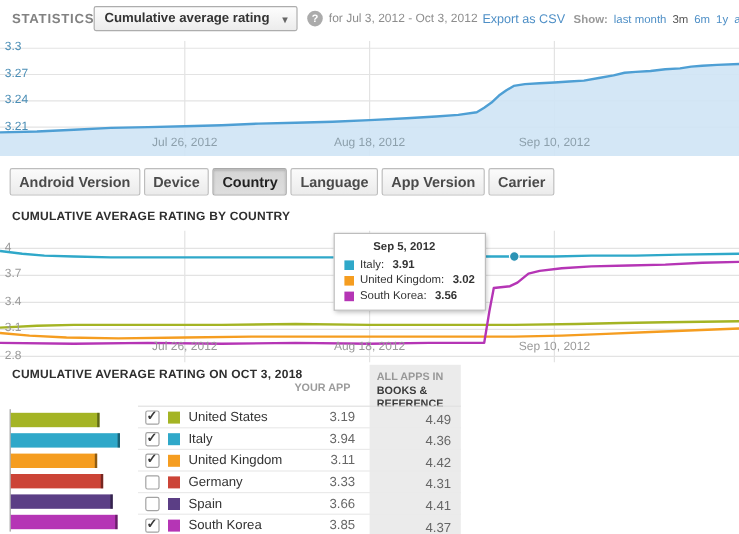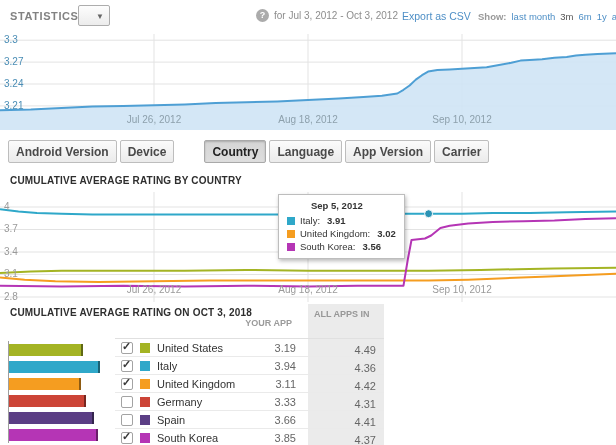--- a/index.html
+++ b/index.html
@@ -39,21 +39,21 @@
     padding:5px 8px;font-size:9.5px;color:#333;z-index:6;}
   .tt-title{font-weight:bold;margin-bottom:3px;margin-left:24px;}
   .tt-row{display:flex;align-items:center;gap:5px;line-height:13px;white-space:nowrap;}
   .tt-swatch{width:8px;height:8px;flex:0 0 8px;}
   .tt-val{font-weight:bold;margin-left:2px;}
 
   
   .tabs{position:absolute;left:8px;top:140px;display:flex;gap:3px;}
   .tab{height:23px;padding:0 7px;font-family:inherit;font-size:12px;font-weight:bold;color:#4a4a4a;
     background:linear-gradient(#fbfbfb,#ebebeb);border:1px solid #bdbdbd;border-radius:2px;cursor:pointer;}
-  .tab.selected{background:linear-gradient(#d5d5d5,#dedede);box-shadow:inset 0 1px 2px rgba(0,0,0,.2);border-color:#a9a9a9;color:#222;margin-left:27px;}
+  .tab.selected{background:linear-gradient(#d5d5d5,#dedede);box-shadow:inset 0 1px 2px rgba(0,0,0,.2);border-color:#a9a9a9;color:#222;}
 
   .section-title{position:absolute;left:10px;font-size:10px;font-weight:bold;color:#2e2e2e;letter-spacing:.2px;white-space:nowrap;}
   #title-country{top:175px;}
 
   
   .bottom{position:absolute;left:0;top:304px;width:616px;height:141px;}
   .bottom .section-title{top:3px;}
   .your-app-h{position:absolute;left:230px;top:14px;width:62px;text-align:right;font-size:9px;font-weight:bold;color:#9b9b9b;}
   .all-apps-col{position:absolute;left:308px;top:0;width:76px;height:141px;background:#ebebeb;}
   .all-apps-h{padding:5px 6px 0 6px;font-size:9px;font-weight:bold;line-height:11px;}
@@ -75,20 +75,21 @@
   .minibar{height:12px;position:relative;}
   .minibar::after{content:"";position:absolute;right:0;top:0;width:2px;height:100%;background:rgba(0,0,0,.42);}
 </style>
 </head>
 <body>
 
 <div class="page">
 
   <span class="page-title">STATISTICS</span>
   <div class="metric-select">
+    <span>Cumulative average rating</span>
     <span class="caret">▼</span>
   </div>
   <span class="info-icon">?</span>
   <span class="date-range">for Jul 3, 2012 - Oct 3, 2012</span>
   <a class="export-link">Export as CSV</a>
   <div class="show-group">
     <span class="show-label">Show:</span>
     <a class="show-opt">last month</a>
     <a class="show-opt selected">3m</a>
     <a class="show-opt">6m</a>
@@ -176,20 +177,21 @@
       </div>
     </div>
   </div>
 
   <section class="bottom">
     <h2 class="section-title">CUMULATIVE AVERAGE RATING ON OCT 3, 2018</h2>
     <span class="your-app-h">YOUR APP</span>
     <div class="all-apps-col">
       <div class="all-apps-h">
         <span class="aa-l1">ALL APPS IN</span>
+        <span class="aa-l2">BOOKS &amp; REFERENCE</span>
       </div>
     </div>
 
     <div class="minibars">
       <div class="minislot">
           <div class="minibar" style="width: 74px; background: rgb(164, 180, 36);"></div>
         </div>
       <div class="minislot">
           <div class="minibar" style="width: 91px; background: rgb(47, 168, 201);"></div>
         </div>

